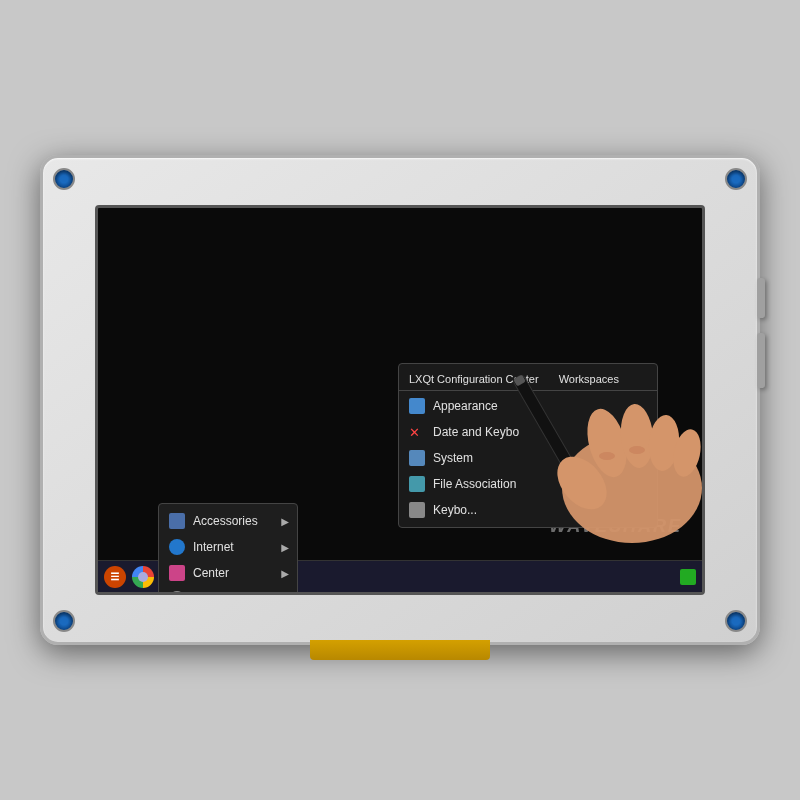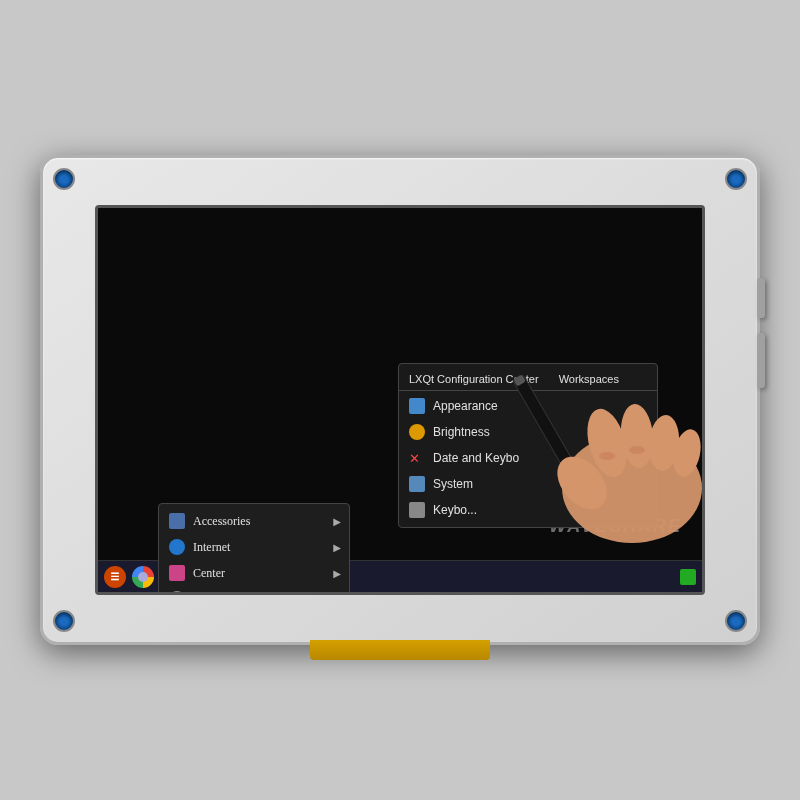--- a/index.html
+++ b/index.html
@@ -103,29 +103,28 @@
     .taskbar-folder { width: 22px; height: 18px; background: #4a90d9; border-radius: 3px; display: flex; align-items: center; justify-content: center; font-size: 10px; }
     .taskbar-text { color: #ccc; font-size: 11px; margin-left: 4px; }
     .taskbar-right { margin-left: auto; display: flex; align-items: center; gap: 4px; }
     .taskbar-green { width: 16px; height: 16px; background: #22aa22; border-radius: 2px; }
 
     
     .main-menu {
       position: absolute;
       left: 60px;
       top: 295px;
-      width: 192px;
+      width: 140px;
       background: #1e1e1e;
       border: 1px solid #444;
       border-radius: 4px;
       padding: 4px 0;
       z-index: 20;
       font-size: 12px;
       color: #e0e0e0;
-      font-family: Liberation Serif, serif;
     }
     .menu-item {
       display: flex;
       align-items: center;
       padding: 5px 10px;
       cursor: pointer;
       position: relative;
     }
     .menu-item .icon {
       width: 16px;
@@ -244,37 +243,35 @@
       <div class="panel-header">
         <span>LXQt Configuration Center</span>
         <span>Workspaces</span>
       </div>
 
       <div class="panel-item">
         <span class="p-icon" style="background:#4488cc; border-radius:2px;"></span>
         <span>Appearance</span>
       </div>
 
-      <div class="panel-item">
-        <span class="p-icon" style="background:#dd9900; border-radius:50%; position:relative; overflow:visible;">
-          <span style="position:absolute; width:6px; height:6px; background:#dd9900; border-radius:50%; top:50%; left:50%; transform:translate(-50%,-50%);"></span>
-        </span>
-        <span>Brightness</span>
-      </div>
 
       <div class="panel-item">
         <span class="p-icon" style="color:#ff4444; font-size:13px; display:flex; align-items:center;">✕</span>
         <span>Date and Keybo</span>
       </div>
 
       <div class="panel-item">
         <span class="p-icon" style="background:#5588bb; border-radius:2px;"></span>
         <span>System</span>
       </div>
 
+      <div class="panel-item">
+        <span class="p-icon" style="background:#4499aa; border-radius:2px;"></span>
+        <span>File Association</span>
+      </div>
 
       <div class="panel-item">
         <span class="p-icon" style="background:#888; border-radius:2px;"></span>
         <span>Keybo...</span>
       </div>
     </div>
 
     <div class="main-menu">
 
       <div class="menu-item">

